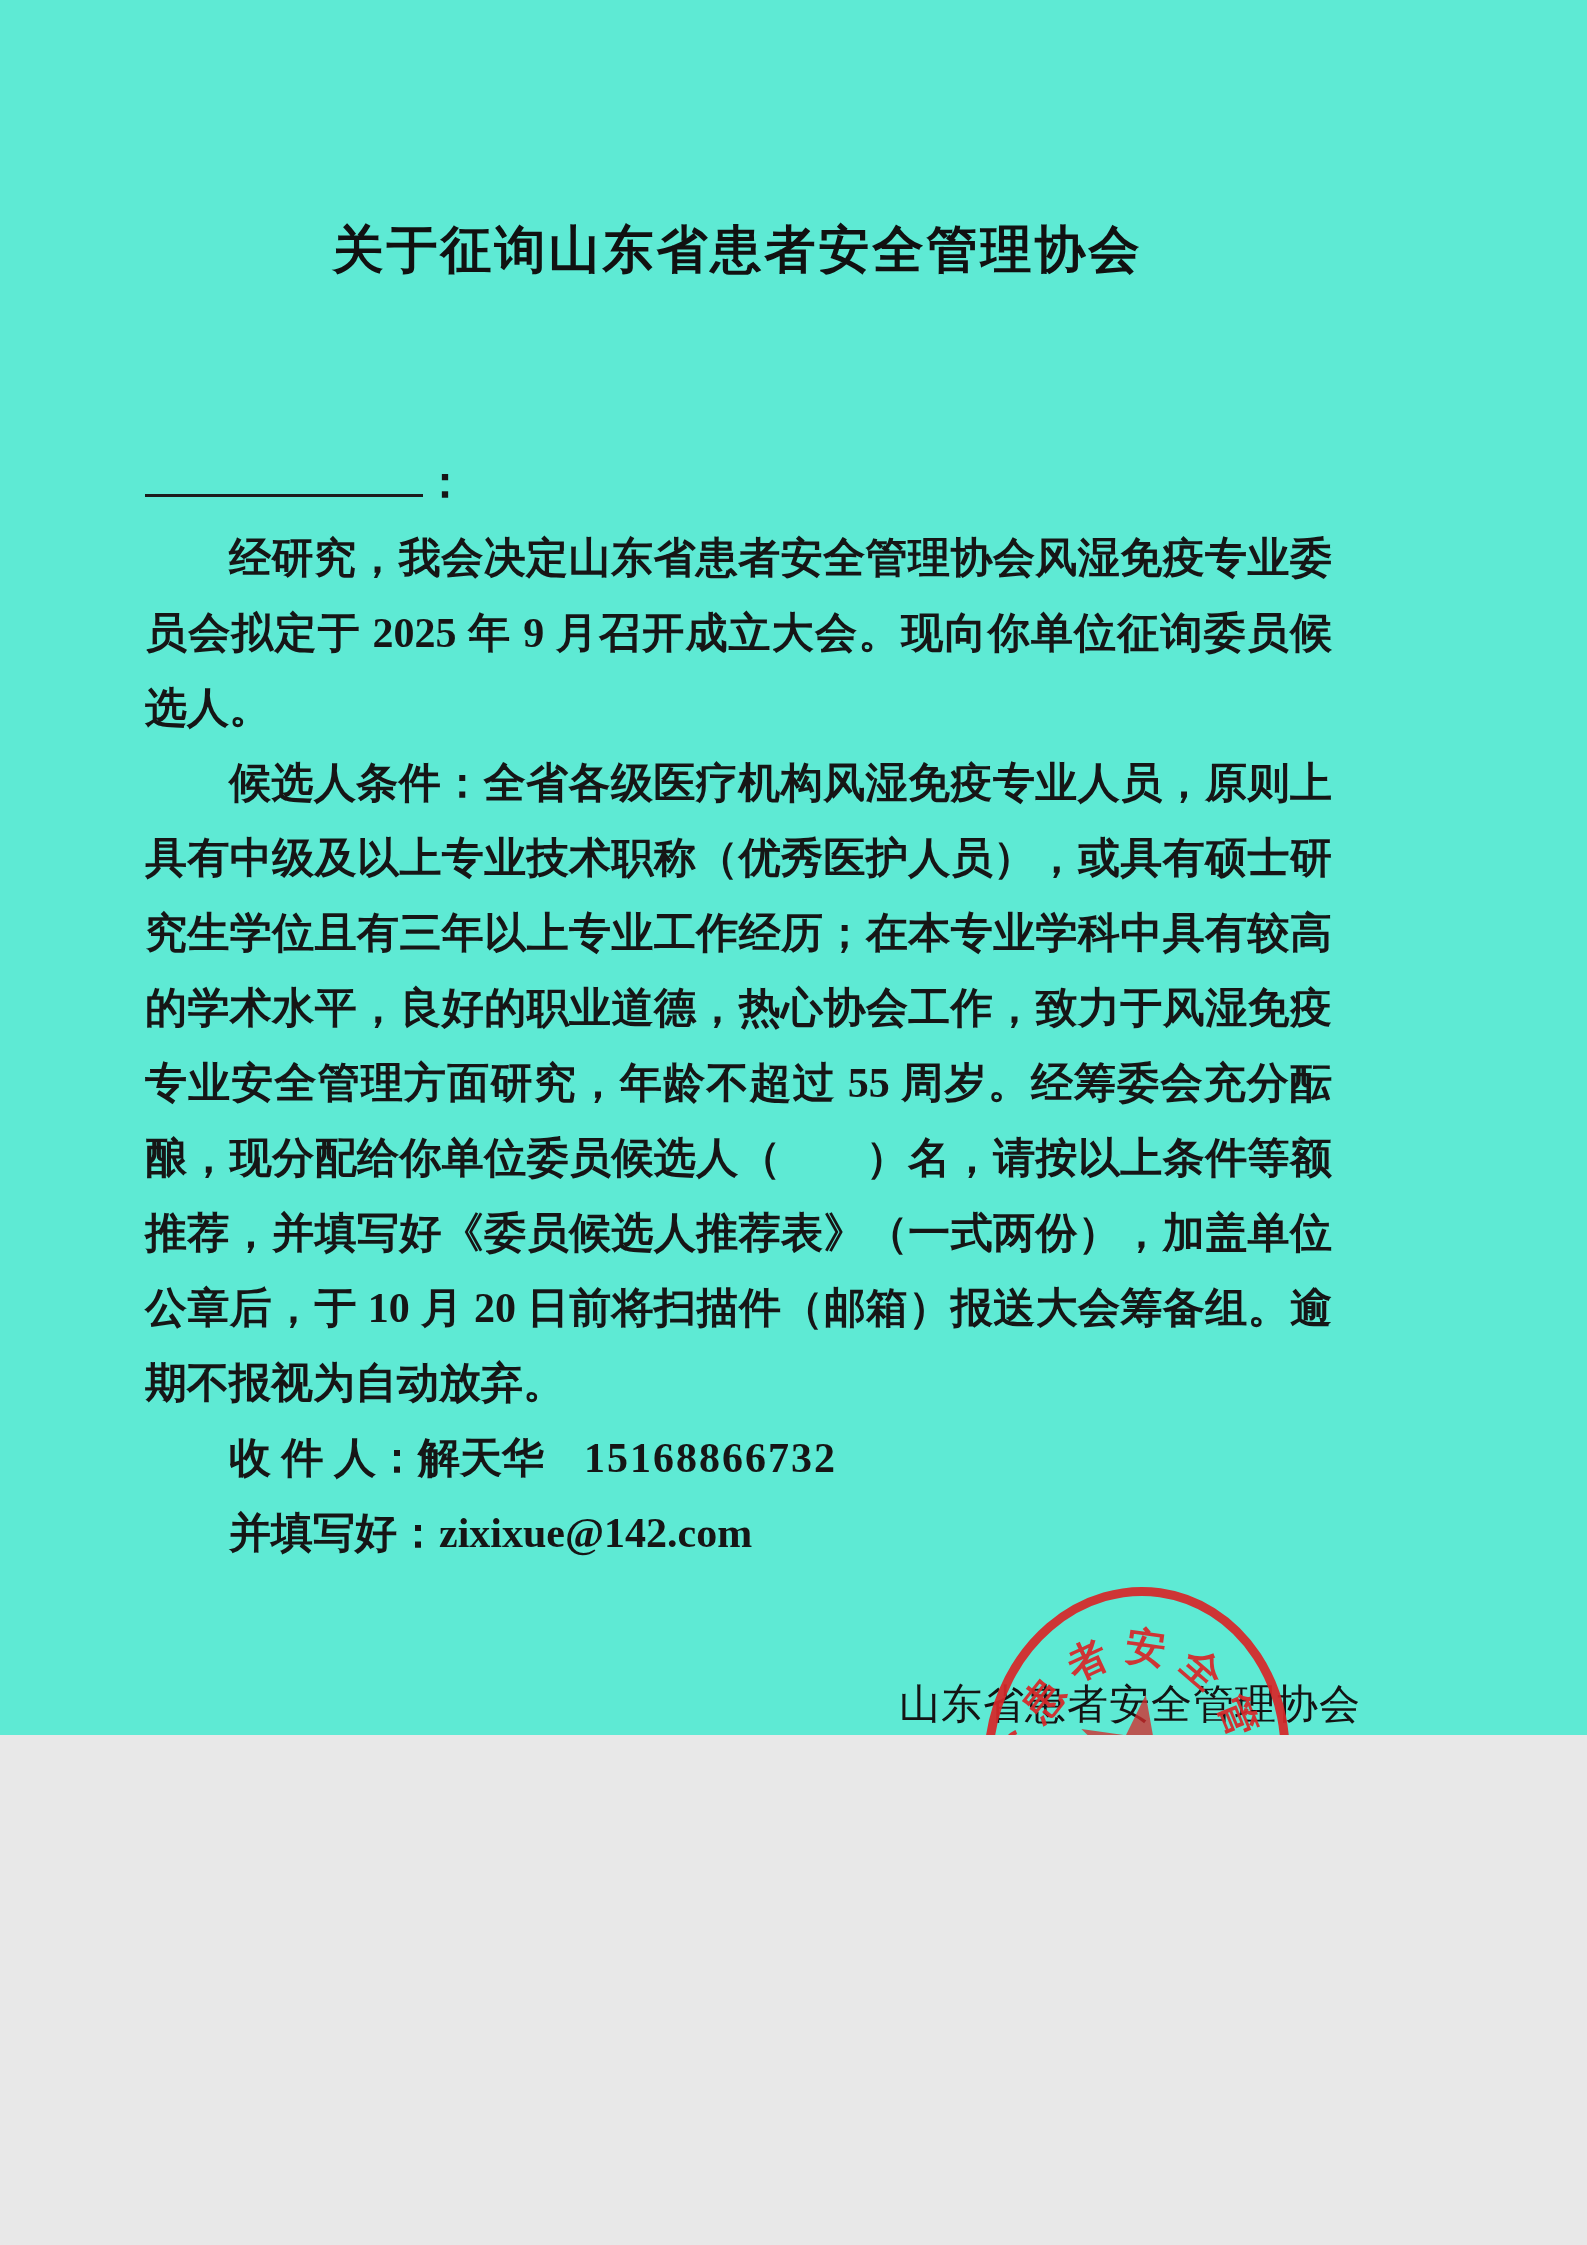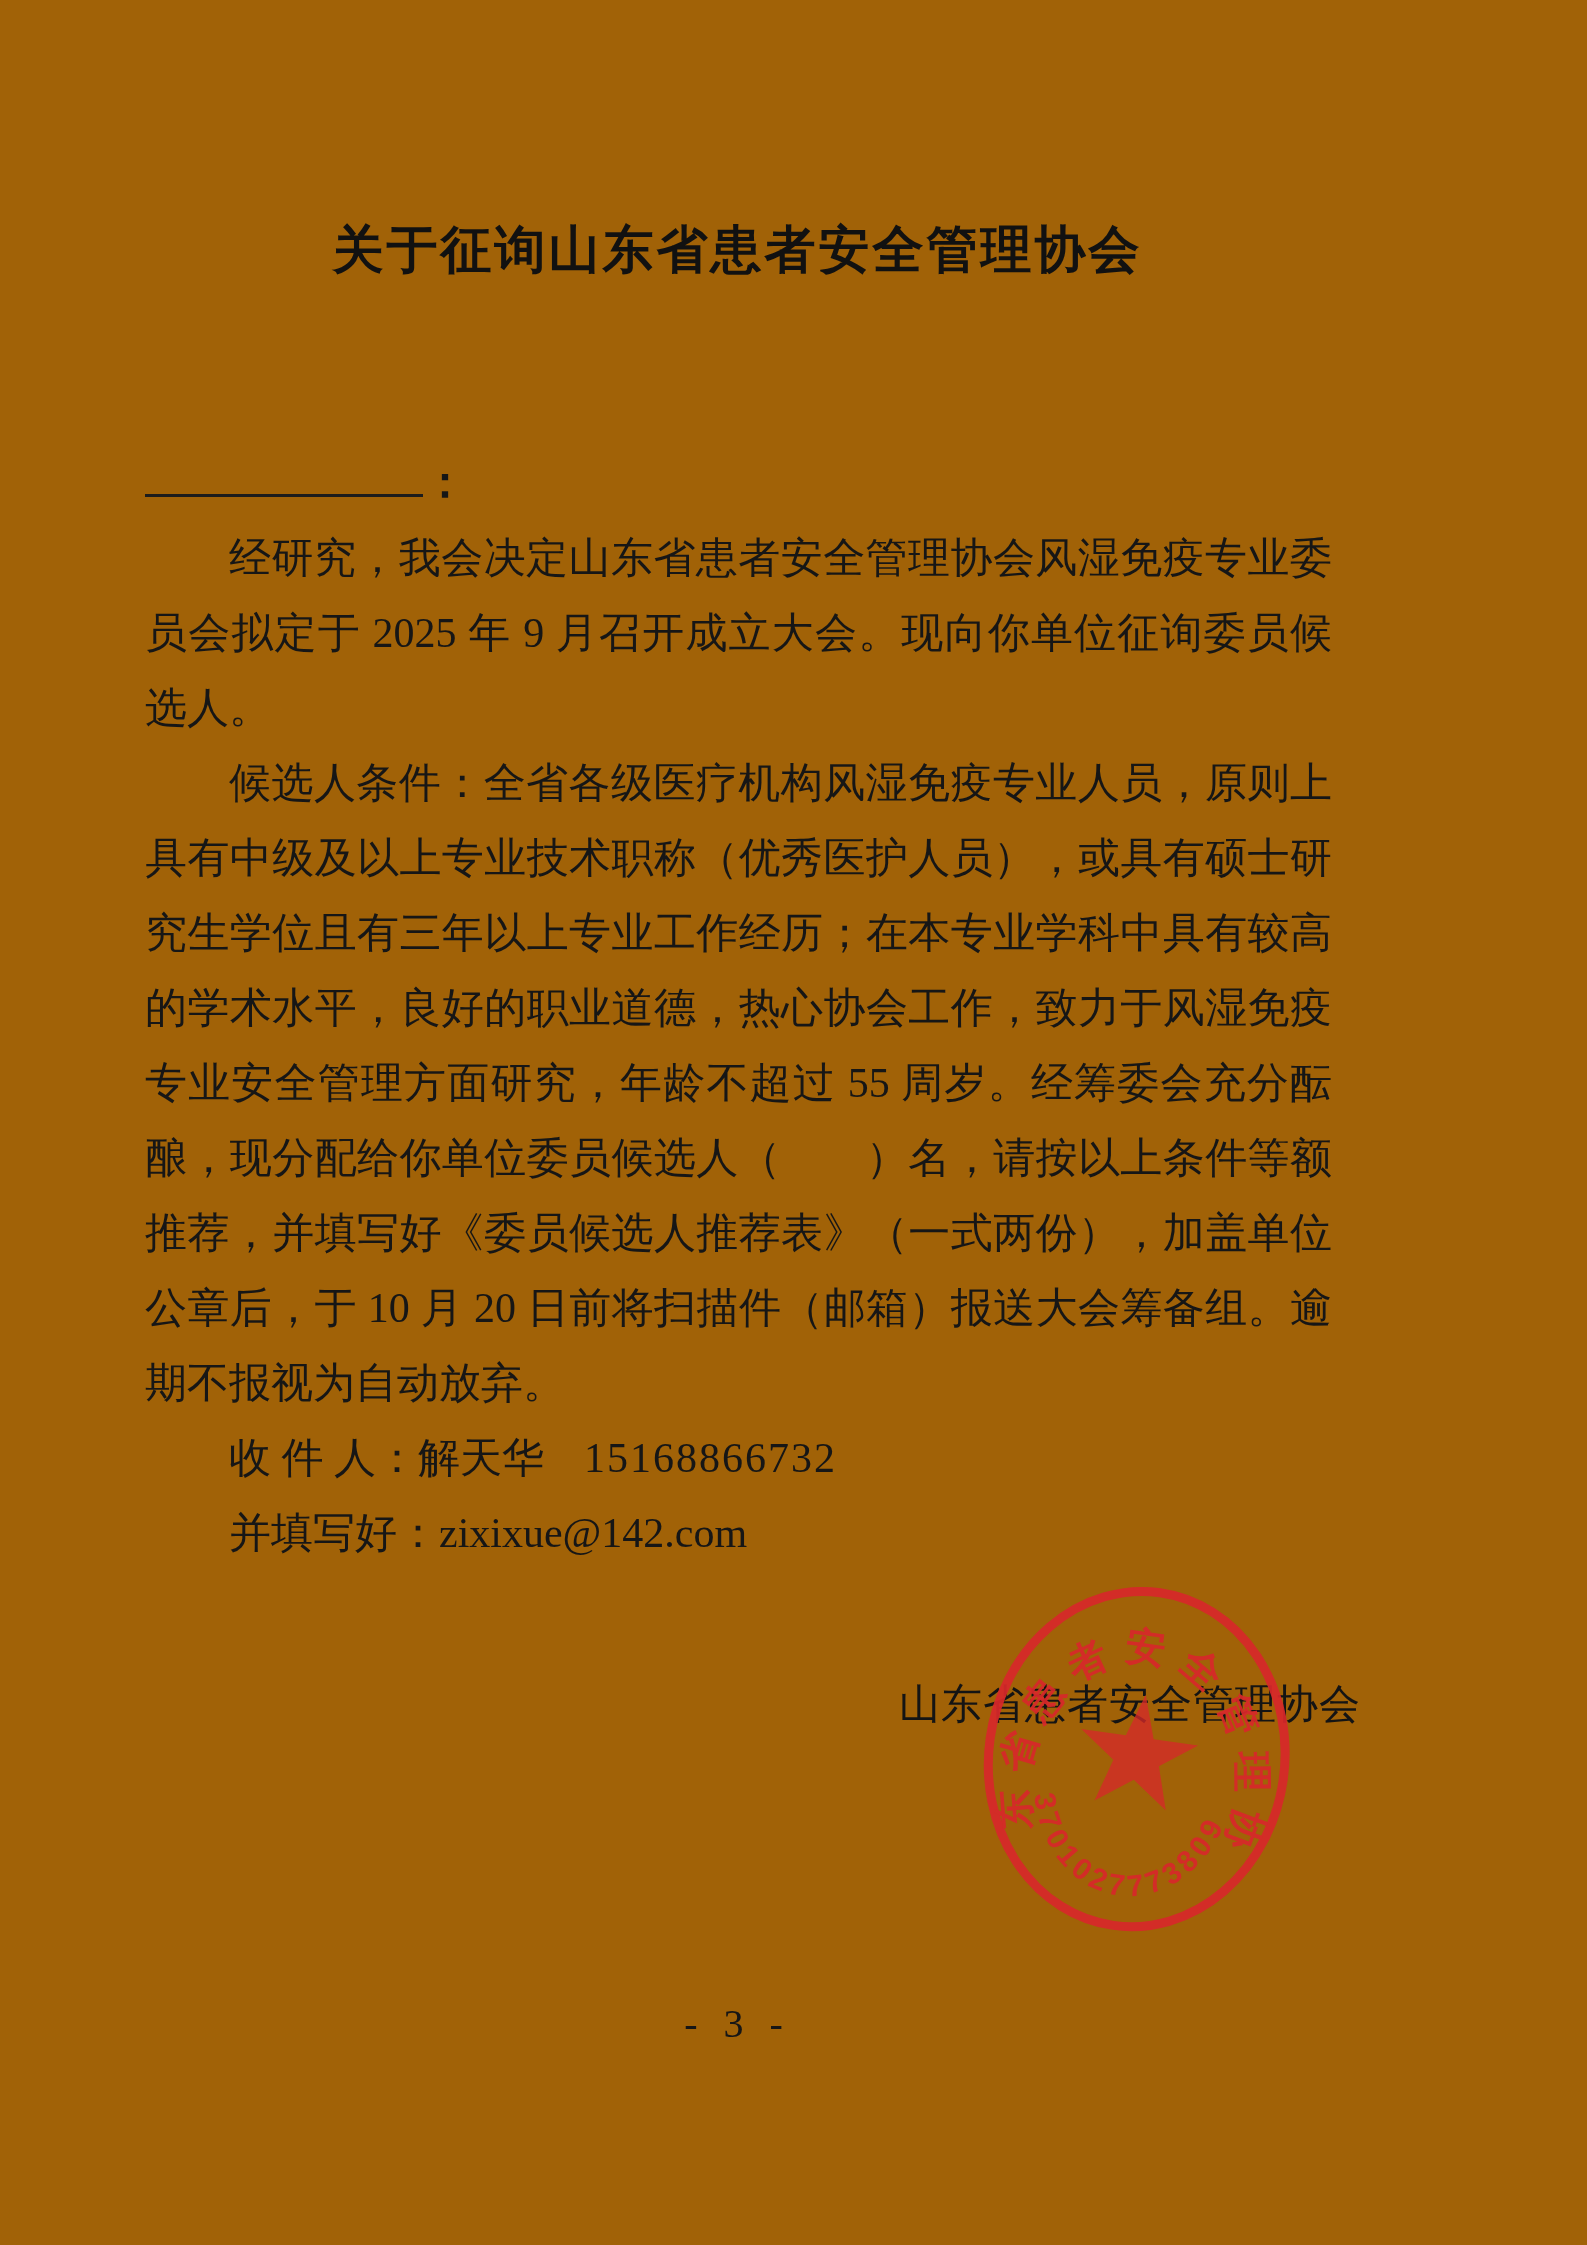--- a/index.html
+++ b/index.html
@@ -1,20 +1,20 @@
 <!DOCTYPE html>
 <html><head>
 <meta charset="utf-8">
 <style>
   html,body { margin:0; padding:0; background:#e8e8e8; }
   .page {
     position:relative;
-    width:1587px; height:2245px;
+    width:1587px; height:1735px;
     margin:0 auto;
-    background:#a16207;
+    background:#5eead4;
     color:#161616;
     font-family:"Liberation Serif","DejaVu Serif",serif;
     overflow:hidden;
   }
   .doc-title {
     position:absolute; top:208px; left:145px; width:1185px;
     text-align:center;
     font-family:"Liberation Sans","DejaVu Sans",sans-serif;
     font-weight:700;
     font-size:51px; line-height:84px;
@@ -27,20 +27,21 @@
   }
   .blank-line {
     display:inline-block;
     width:278px; height:46px;
     border-bottom:3px solid #1c1c1c;
   }
   .body-text {
     position:absolute; top:521px; left:145px; width:1187px;
     font-size:42px; line-height:75px;
     text-align:justify;
+    font-weight:bold;
   }
   .para { margin:0; text-indent:84px; }
   .contact-line { margin:0; text-indent:84px; }
   .phone { margin-left:40px; letter-spacing:2px; }
   .signature {
     position:absolute; left:828px; top:1664px; width:604px;
     text-align:center;
     font-size:41px; line-height:80px;
     color:#141414;
     z-index:1;

